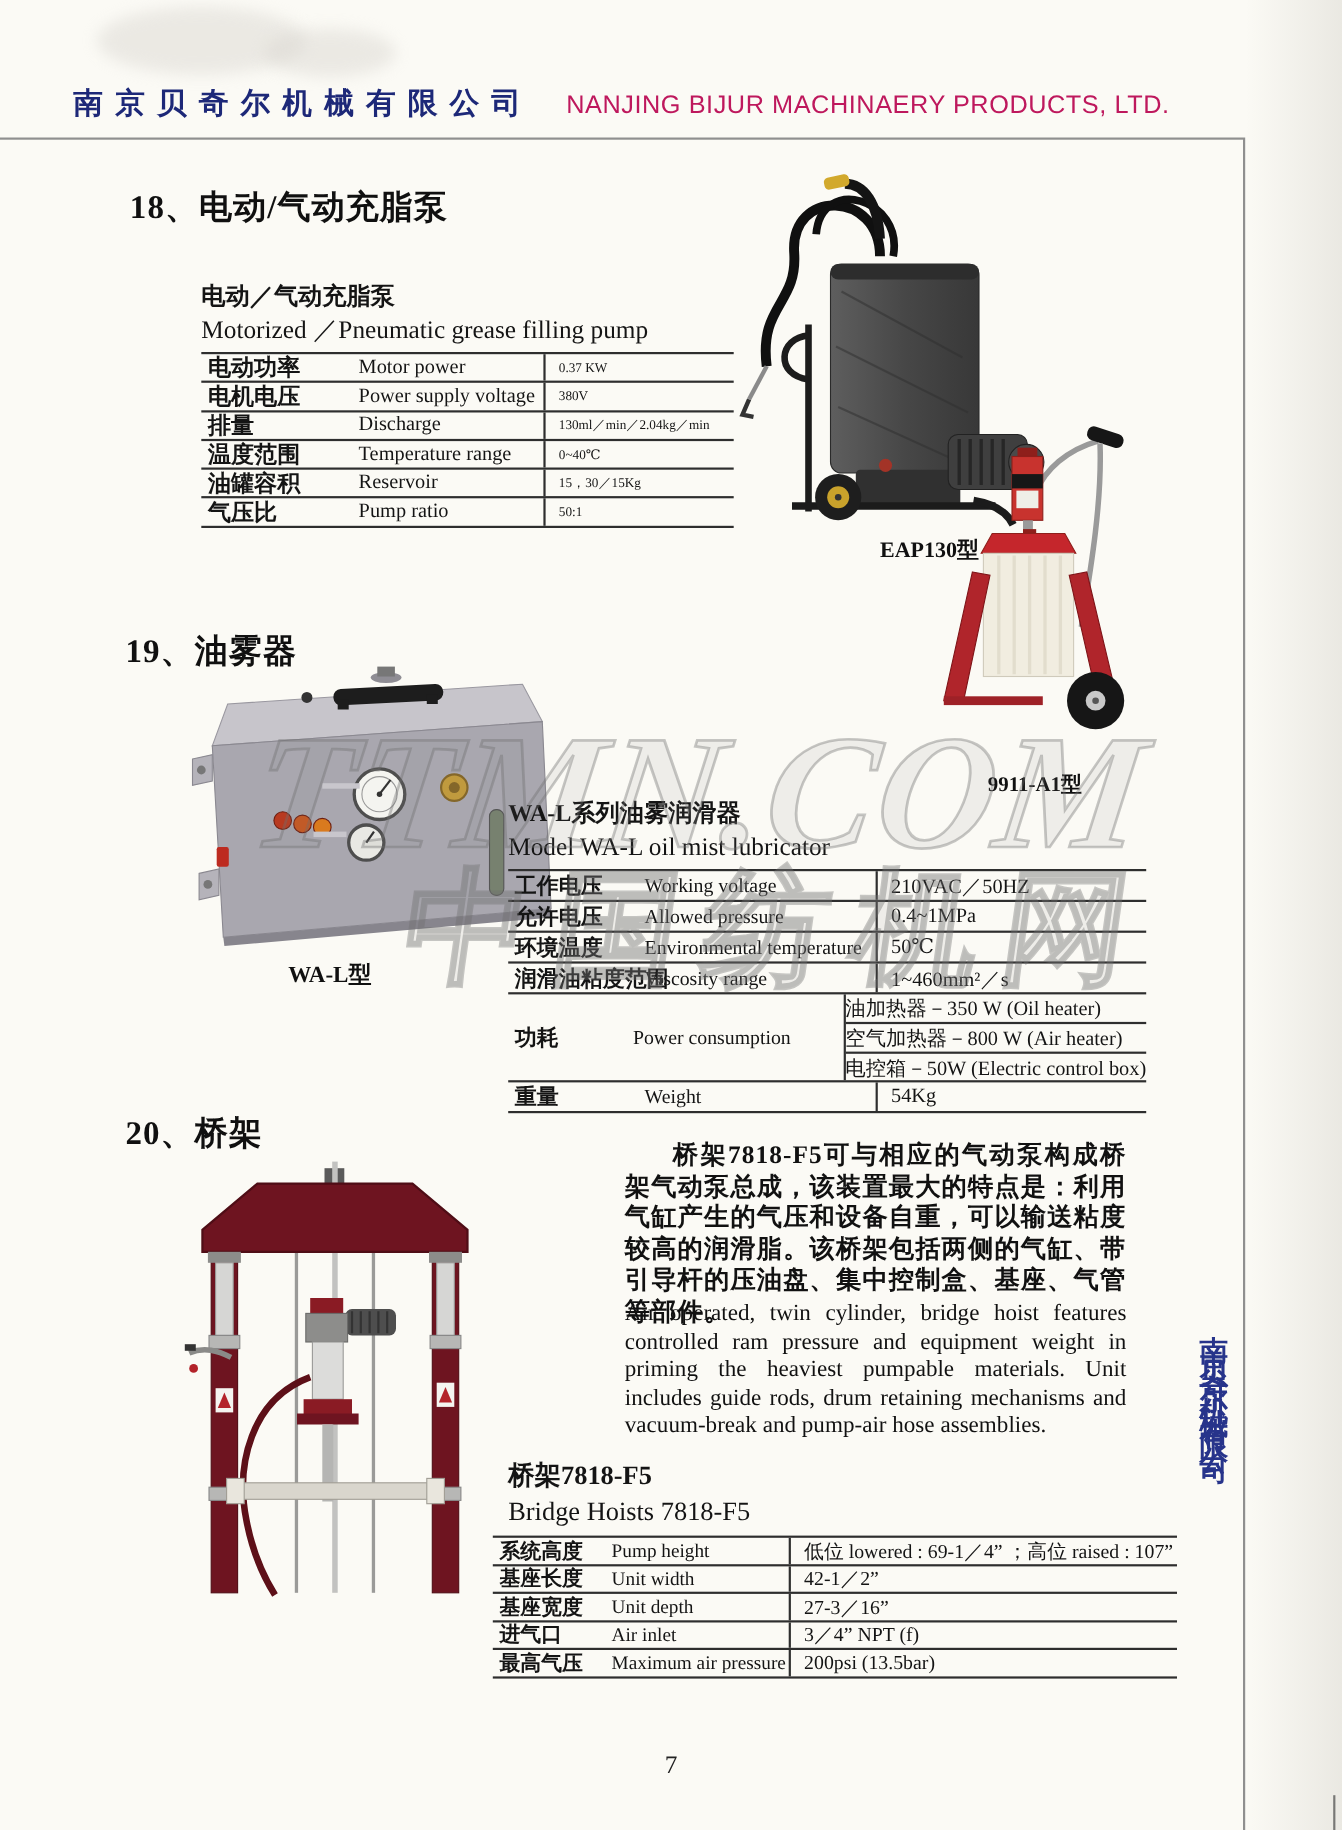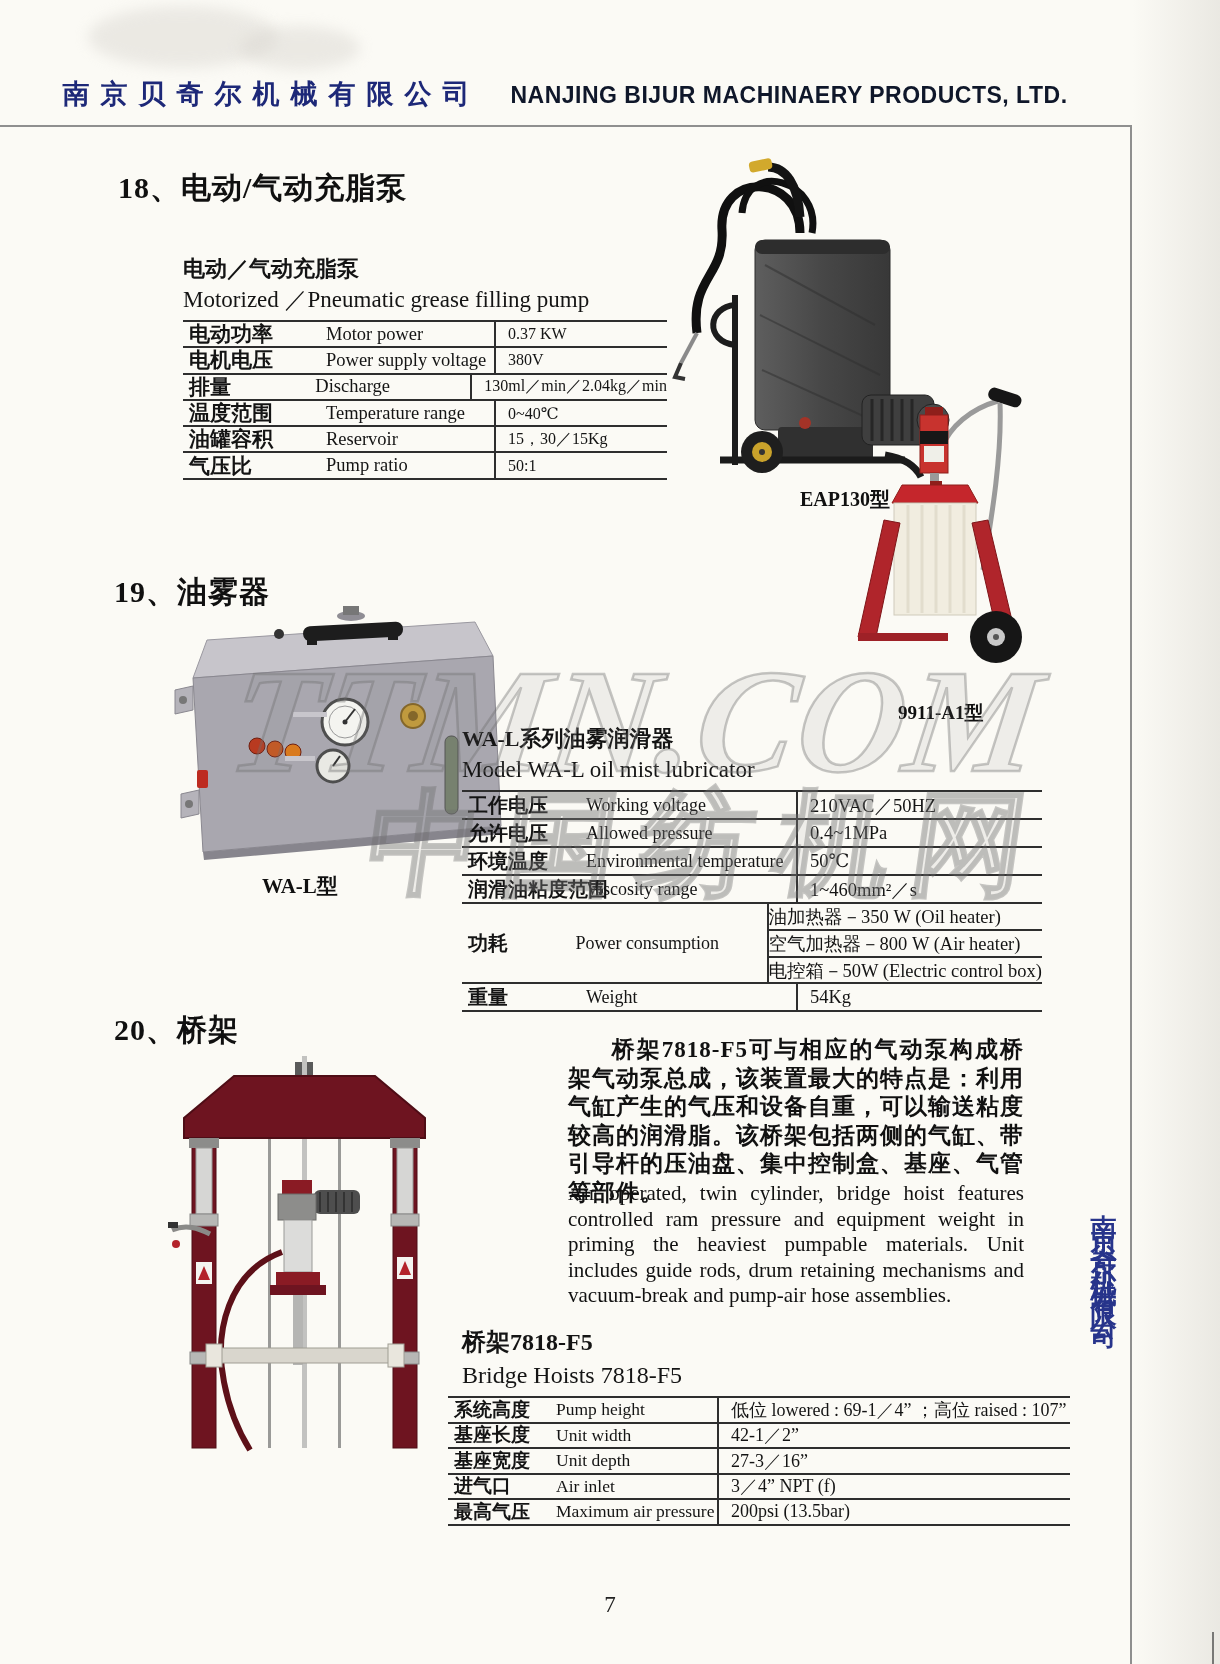--- a/index.html
+++ b/index.html
@@ -8,39 +8,39 @@
   
   .smudge{position:absolute;border-radius:50%;background:#d8d5cf;filter:blur(7px);opacity:.45;z-index:0;}
   .right-shade{position:absolute;top:0;left:1132px;width:88px;height:1664px;z-index:1;
        background:linear-gradient(90deg,rgba(120,115,100,0) 0%,rgba(120,115,100,.07) 55%,rgba(120,115,100,.13) 100%);}
   .edge-tick{position:absolute;left:1212px;top:1632px;width:2px;height:32px;background:#3a3a3a;opacity:.65;z-index:2;}
   
   .header{position:absolute;top:76px;left:0;width:1130px;display:flex;justify-content:center;
        align-items:baseline;gap:30px;z-index:2;white-space:nowrap;}
   .h-zh{font-family:"Liberation Sans","DejaVu Sans",sans-serif;font-weight:bold;font-size:27px;
        letter-spacing:11px;color:#1d2878;}
-  .h-en{font-family:"Liberation Sans","DejaVu Sans",sans-serif;font-weight:bold;font-size:23px;
-       color:#0f172a;letter-spacing:.5px;}
+  .h-en{font-family:"Liberation Sans","DejaVu Sans",sans-serif;font-weight:normal;font-size:23px;
+       color:#be185d;letter-spacing:.5px;}
   .top-rule{position:absolute;top:125px;left:0;width:1130px;height:2px;background:#8f8f8f;z-index:2;}
   .v-rule{position:absolute;top:125px;left:1130px;width:2px;height:1539px;background:#8f8f8f;z-index:2;}
   
   .sec-heading{position:absolute;font-weight:bold;font-size:30px;color:#101010;letter-spacing:1px;
        z-index:2;white-space:nowrap;}
   
   .spec{position:absolute;z-index:2;color:#141414;}
   .tbl-title-zh{font-weight:bold;font-size:22px;line-height:30px;white-space:nowrap;}
   .tbl-title-en{font-size:23px;line-height:32px;margin-bottom:4px;white-space:nowrap;}
   .rows{border-top:2px solid #2e2e2e;}
   .srow{display:flex;align-items:stretch;border-bottom:2px solid #2e2e2e;}
   .c1{font-weight:bold;display:flex;align-items:center;padding-left:6px;white-space:nowrap;}
   .c2{display:flex;align-items:center;white-space:nowrap;}
   .c3{border-left:2px solid #2e2e2e;display:flex;align-items:center;padding-left:12px;
       white-space:nowrap;flex:1;}
   .t1{width:484px;}  .t1 .srow{height:24.3px;}
-  .t1 .c1{width:137px;font-size:21px;} .t1 .c2{width:168px;font-size:18.5px;} .t1 .c3{font-size:16px;text-align:center;}
+  .t1 .c1{width:137px;font-size:21px;} .t1 .c2{width:168px;font-size:18.5px;} .t1 .c3{font-size:12px;text-align:center;}
   .t2{width:580px;}  .t2 .srow{height:26px;}
   .t2 .c1{width:118px;font-size:20px;} .t2 .c2{width:210px;font-size:18px;} .t2 .c3{font-size:18.5px;}
   .t2 .srow.power{height:78px;}
   .stack{flex-direction:column;align-items:stretch;padding-left:0;}
   .sub{flex:1;display:flex;align-items:center;padding-left:0;}
   .sub + .sub{border-top:2px solid #2e2e2e;}
   .t3{width:622px;}  .t3 .srow{height:23.5px;}
   .t3 .c1{width:102px;font-size:19px;} .t3 .c2{width:161px;font-size:17.5px;} .t3 .c3{font-size:18px;}
   .t3 .tbl-title-zh,.t3 .tbl-title-en{padding-left:14px;}
   .t3 .tbl-title-zh{font-size:24px;line-height:32px;}

